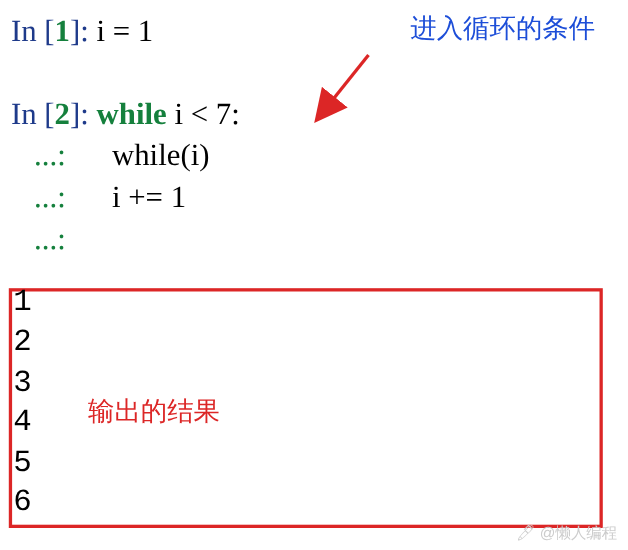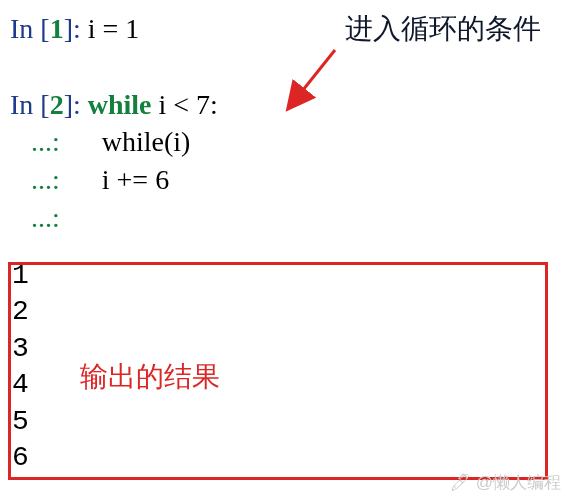--- a/index.html
+++ b/index.html
@@ -20,22 +20,22 @@
     }
     .prompt-in { color: #1e3a8a; }
     .prompt-num { color: #15803d; font-weight: bold; }
     .green { color: #15803d; }
     .green-bold { color: #15803d; font-weight: bold; }
     .black { color: #000; }
     .annotation-top {
       position: absolute;
       top: 10px;
       right: 30px;
-      color: #0f172a;
-      font-size: 28px;
+      color: #1d4ed8;
+      font-size: 24px;
       font-family: sans-serif;
     }
     .arrow {
       position: absolute;
       top: 45px;
       left: 280px;
       width: 70px;
       height: 70px;
       pointer-events: none;
     }
@@ -57,44 +57,44 @@
       color: #000;
     }
     .output-content div {
       line-height: 1.3;
     }
     .annotation-mid {
       position: absolute;
       top: 358px;
       left: 80px;
       color: #dc2626;
-      font-size: 28px;
+      font-size: 24px;
       font-family: sans-serif;
     }
     .watermark {
       position: absolute;
       bottom: 6px;
       right: 10px;
       color: #ccc;
-      font-size: 17px;
+      font-size: 14px;
       font-family: sans-serif;
     }
   </style>
 </head>
 <body>
 
 <div class="code-line"><span class="prompt-in">In [</span><span class="prompt-num">1</span><span class="prompt-in">]: </span><span class="black">i = 1</span></div>
 
 <div class="code-line">&nbsp;</div>
 
 <div class="code-line"><span class="prompt-in">In [</span><span class="prompt-num">2</span><span class="prompt-in">]: </span><span class="green-bold">while</span><span class="black"> i &lt; 7:</span></div>
 
 <div class="code-line"><span class="green">   ...: </span><span class="black">     while(i)</span></div>
 
-<div class="code-line"><span class="green">   ...: </span><span class="black">     i += 6</span></div>
+<div class="code-line"><span class="green">   ...: </span><span class="black">     i += 1</span></div>
 
 <div class="code-line"><span class="green">   ...: </span><span class="black"></span></div>
 
 <div class="annotation-top">进入循环的条件</div>
 
 <svg class="arrow" viewBox="0 0 70 70">
   <defs>
     <marker id="arrowhead" markerWidth="10" markerHeight="10" refX="5" refY="5" orient="auto">
       <polygon points="0 0, 10 5, 0 10" fill="#dc2626"></polygon>
     </marker>

